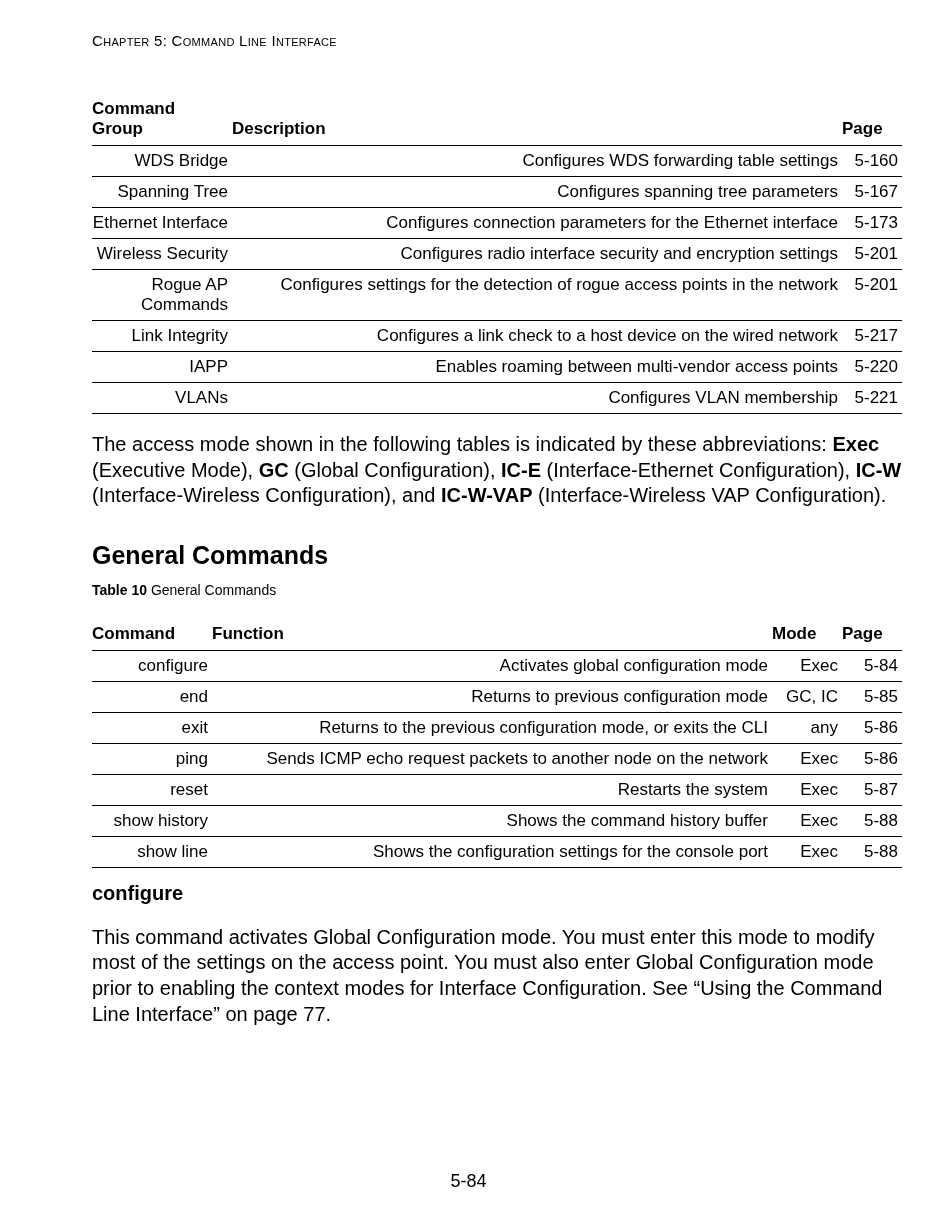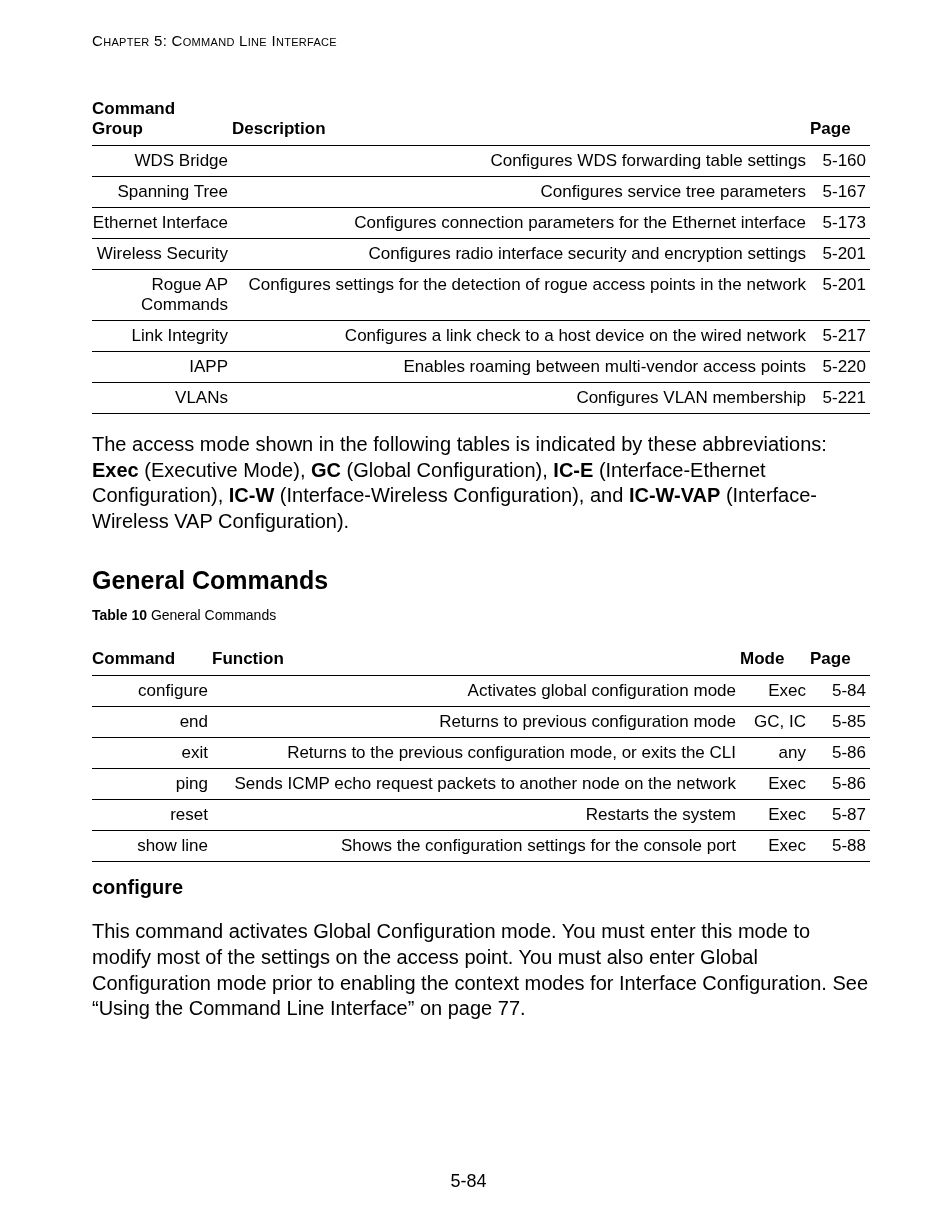--- a/index.html
+++ b/index.html
@@ -10,21 +10,21 @@
     height: 1228px;
     font-family: "Frutiger", "Segoe UI", "Helvetica Neue", Arial, sans-serif;
     color: #000;
     background: #fff;
   }
   .page {
     position: relative;
     width: 937px;
     height: 1228px;
     box-sizing: border-box;
-    padding: 32px 67px 0 92px;
+    padding: 32px 35px 0 92px;
   }
   .running-head {
     font-variant: small-caps;
     font-size: 15px;
     letter-spacing: 0.3px;
     margin-bottom: 46px;
     font-weight: 400;
     color: #000;
   }
   table.datatable {
@@ -121,21 +121,21 @@
       </tr>
     </thead>
     <tbody id="t1body">
         <tr class="rule-above">
           <td>WDS Bridge</td>
           <td>Configures WDS forwarding table settings</td>
           <td>5-160</td>
         </tr>
         <tr class="rule-above">
           <td>Spanning Tree</td>
-          <td>Configures service tree parameters</td>
+          <td>Configures spanning tree parameters</td>
           <td>5-167</td>
         </tr>
         <tr class="rule-above">
           <td>Ethernet Interface</td>
           <td>Configures connection parameters for the Ethernet interface</td>
           <td>5-173</td>
         </tr>
         <tr class="rule-above">
           <td>Wireless Security</td>
           <td>Configures radio interface security and encryption settings</td>
@@ -215,20 +215,26 @@
           <td>Exec</td>
           <td>5-86</td>
         </tr>
         <tr class="rule-above">
           <td>reset</td>
           <td>Restarts the system</td>
           <td>Exec</td>
           <td>5-87</td>
         </tr>
         <tr class="rule-above">
+          <td>show history</td>
+          <td>Shows the command history buffer</td>
+          <td>Exec</td>
+          <td>5-88</td>
+        </tr>
+        <tr class="rule-above">
           <td>show line</td>
           <td>Shows the configuration settings for the console port</td>
           <td>Exec</td>
           <td>5-88</td>
         </tr>
       </tbody>
   </table>
   <div class="table-bottom-rule"></div>
 
   <div class="subhead">configure</div>

